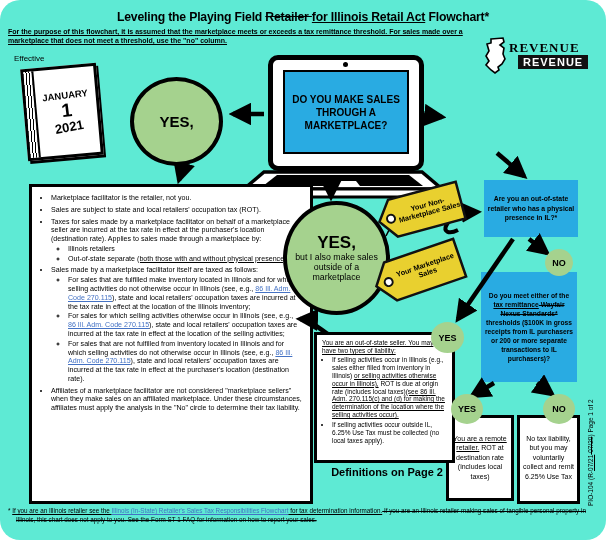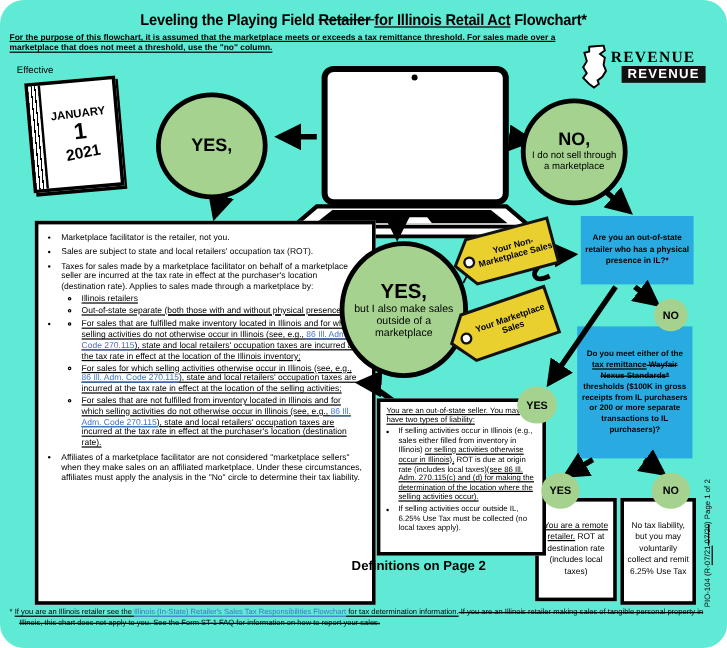--- a/index.html
+++ b/index.html
@@ -68,30 +68,30 @@
            padding:3px;box-sizing:border-box;}
   .q1{top:180px;left:484px;width:94px;height:57px;}
   .q2{top:272px;left:481px;width:96px;height:110px;font-size:6.7px;line-height:1.35;}
 
   
   .whitebox{background:#fff;border:3px solid #000;z-index:2;box-sizing:border-box;margin-left:17px;}
   .leftbox{top:184px;left:12px;width:284px;height:320px;padding:7px 8px;font-size:7.1px;line-height:1.24;}
   .leftbox ul{margin:0;padding-left:11px;list-style:disc;}
   .leftbox ul ul{list-style:circle;padding-left:17px;margin-top:1px;}
   .leftbox li{margin-bottom:3px;}
-  .leftbox ul ul li{margin-bottom:1px;text-decoration:underline;}
+  .leftbox ul ul li{margin-bottom:1px;}
   .oosbox{top:332px;left:297px;width:141px;height:131px;padding:4px 5px;font-size:6.5px;line-height:1.22;z-index:3;}
   .oosbox ul{margin:1px 0 0;padding-left:10px;list-style:disc;}
   .oosbox li{margin-bottom:2px;}
   .rbox{background:#fff;border:3px solid #000;z-index:2;box-sizing:border-box;text-align:center;
         font-size:7px;line-height:1.35;padding:16px 3px 3px;}
   .r-yes{top:415px;left:446px;width:68px;height:86px;}
   .r-no{top:415px;left:517px;width:63px;height:89px;}
 
-  .defs{top:466px;left:293px;width:150px;text-align:left;font-weight:bold;font-size:11px;z-index:2;}
+  .defs{top:466px;left:293px;width:150px;text-align:right;font-weight:bold;font-size:11px;z-index:2;}
 
   
   .tagwrap{z-index:4;}
   .t1{top:189px;left:376px;width:88px;height:44px;transform:rotate(-15deg);}
   .t2{top:248px;left:372px;width:92px;height:48px;transform:rotate(-19deg);}
   .tagtxt{position:absolute;left:20px;top:0;right:2px;bottom:0;display:flex;align-items:center;
           justify-content:center;text-align:center;font-weight:bold;font-size:7.3px;line-height:1.15;}
 
   .footnote{top:507px;left:8px;width:590px;font-size:6.3px;line-height:1.35;z-index:2;}
   .fn-ind{padding-left:8px;text-indent:-8px;}
@@ -123,20 +123,21 @@
     <div class="cal-spine"></div>
     <div class="cal-body">
       <div class="cal-month">JANUARY</div>
       <div class="cal-day">1</div>
       <div class="cal-year">2021</div>
     </div>
   </div>
 
   <div class="abs lt-screen">
     <div class="lt-cam"></div>
+    <div class="lt-display">DO YOU MAKE SALES THROUGH A MARKETPLACE?</div>
   </div>
   <svg class="abs lt-base" width="210" height="30" viewBox="0 0 210 30">
     <polygon points="26,2 184,2 204,19 6,19" fill="#fff" stroke="#000" stroke-width="3.5"></polygon>
     <polygon points="39,5 171,5 185,16 25,16" fill="#000"></polygon>
     <polygon points="92,11 118,11 122,16 88,16" fill="#fff"></polygon>
     <rect x="2" y="19" width="206" height="8" rx="4" fill="#fff" stroke="#000" stroke-width="3"></rect>
   </svg>
 
   <svg class="abs arrows" width="606" height="540" viewBox="0 0 606 540">
     <defs>
@@ -155,24 +156,20 @@
     <path d="M494,383 L472,396" stroke="#000" stroke-width="4.5" fill="none" marker-end="url(#ah)"></path>
     <path d="M537,383 L552,394" stroke="#000" stroke-width="4.5" fill="none" marker-end="url(#ah)"></path>
     <path d="M385,350 C352,366 320,320 300,319" stroke="#000" stroke-width="4.5" fill="none" marker-end="url(#ah)"></path>
     <path d="M386,236 C390,228 392,224 395,220" stroke="#000" stroke-width="1.5" fill="none"></path>
     <path d="M385,261 C389,264 392,266 395,268" stroke="#000" stroke-width="1.5" fill="none"></path>
   </svg>
 
   <div class="abs circle c-yes1">
     <div class="big">YES,</div>
   </div>
-  <div class="abs circle c-no1">
-    <div class="big">NO,</div>
-    <div class="bd">I do not sell through a marketplace</div>
-  </div>
   <div class="abs circle c-yes2">
     <div class="big">YES,</div>
     <div class="bd">but I also make sales outside of a marketplace</div>
   </div>
 
   <div class="abs tagwrap t1">
     <svg width="88" height="44" viewBox="0 0 88 44" style="position:absolute;left:0;top:0">
       <polygon points="2,22 16,3 86,3 86,41 16,41" fill="#e9d02f" stroke="#111" stroke-width="2.5"></polygon>
       <circle cx="14" cy="22" r="4" fill="#fff" stroke="#111" stroke-width="2"></circle>
     </svg>
@@ -206,21 +203,21 @@
   <div class="abs whitebox leftbox">
     <ul>
       <li><span>Marketplace facilitator is the retailer, not you.</span></li>
       <li><span>Sales are subject to state and local retailers' occupation tax (ROT).</span></li>
       <li><span>Taxes for sales made by a marketplace facilitator on behalf of a marketplace seller are incurred at the tax rate in effect at the purchaser's location (destination rate). Applies to sales made through a marketplace by:</span>
         <ul>
           <li><span>Illinois retailers</span></li>
           <li><span>Out-of-state separate </span><span class="u">(both those with and without physical presence)</span></li>
         </ul>
       </li>
-      <li>
+      <li><span>Sales made by a marketplace facilitator itself are taxed as follows:</span>
         <ul>
           <li><span>For sales that are fulfilled make inventory located in Illinois and for which selling activities do not otherwise occur in Illinois (see, e.g., </span><a class="lk">86 Ill. Adm. Code 270.115</a><span>), state and local retailers' occupation taxes are incurred at the tax rate in effect at the location of the Illinois inventory;</span></li>
           <li><span>For sales for which selling activities otherwise occur in Illinois (see, e.g., </span><a class="lk">86 Ill. Adm. Code 270.115</a><span>), state and local retailers' occupation taxes are incurred at the tax rate in effect at the location of the selling activities;</span></li>
           <li><span>For sales that are not fulfilled from inventory located in Illinois and for which selling activities do not otherwise occur in Illinois (see, e.g., </span><a class="lk">86 Ill. Adm. Code 270.115</a><span>), state and local retailers' occupation taxes are incurred at the tax rate in effect at the purchaser's location (destination rate).</span></li>
         </ul>
       </li>
       <li><span>Affiliates of a marketplace facilitator are not considered "marketplace sellers" when they make sales on an affiliated marketplace. Under these circumstances, affiliates must apply the analysis in the "No" circle to determine their tax liability.</span></li>
     </ul>
   </div>
 

